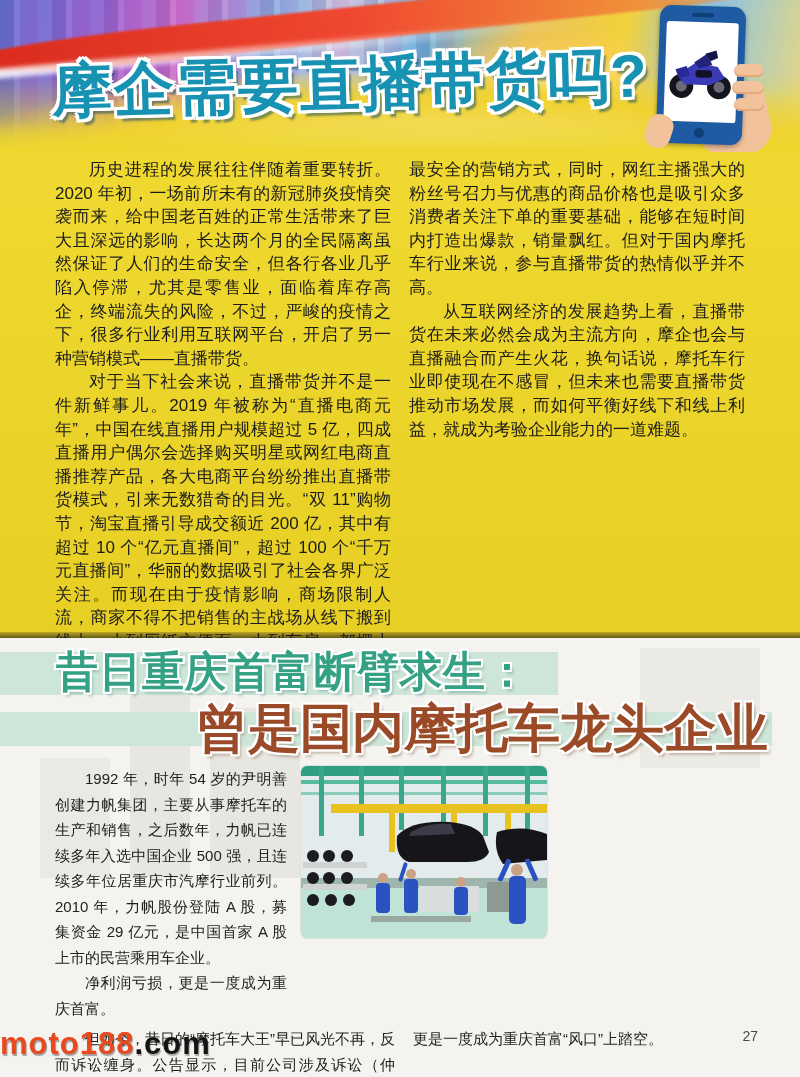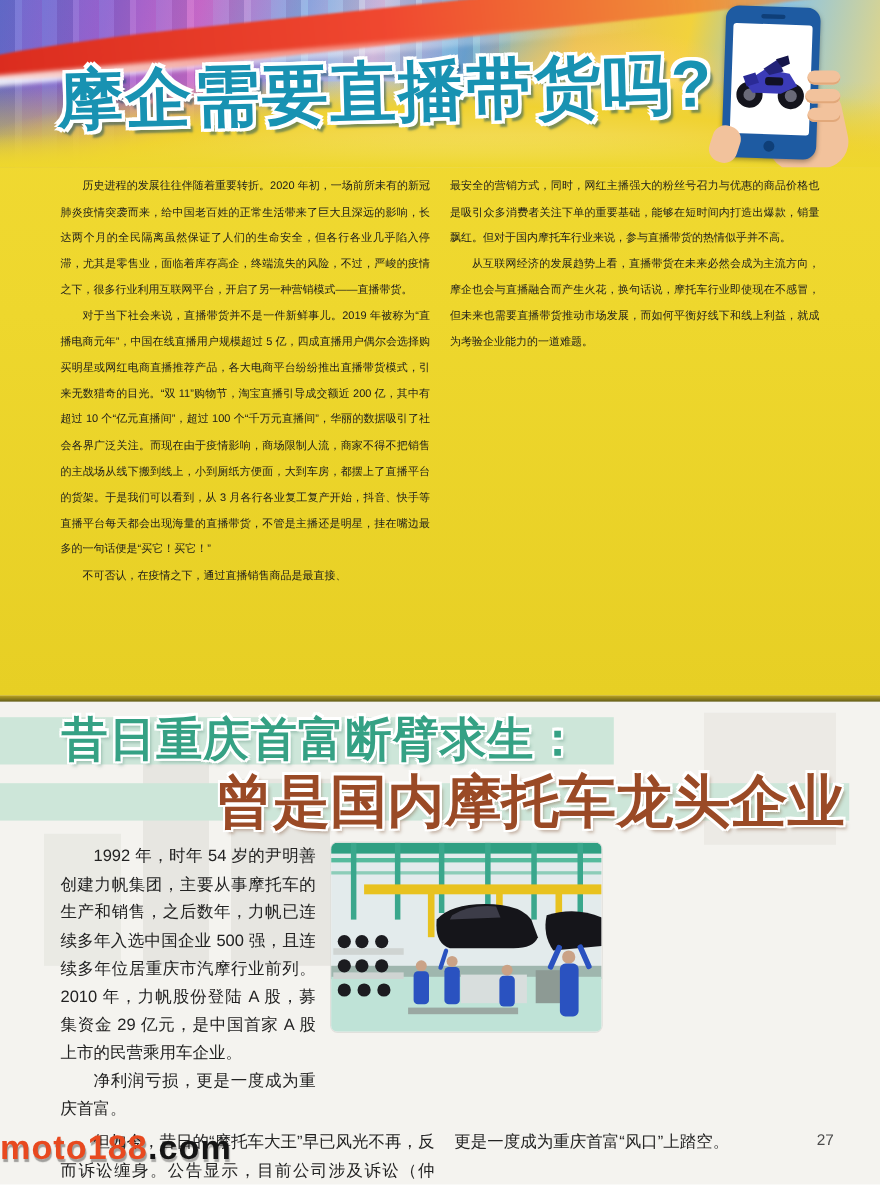--- a/index.html
+++ b/index.html
@@ -40,21 +40,21 @@
   .hand-f3{right:-4px;top:92px;width:30px;height:13px;border-radius:8px;box-shadow:inset 0 -2px 0 #e2a87a;}
   .hand-thumb{left:2px;bottom:2px;width:26px;height:34px;border-radius:12px;transform:rotate(18deg);}
   .phone-body{position:absolute;left:14px;top:0;width:86px;height:138px;background:#1e5ba2;
     border-radius:12px;transform:rotate(2deg);box-shadow:0 2px 5px rgba(0,0,0,.35);}
   .phone-screen{position:absolute;left:7px;right:7px;top:16px;bottom:22px;background:#fff;border-radius:3px;
     display:flex;align-items:center;justify-content:center;}
   .phone-speaker{position:absolute;top:7px;left:50%;margin-left:-11px;width:22px;height:4px;background:#0f3f78;border-radius:2px;}
   .phone-home{position:absolute;bottom:6px;left:50%;margin-left:-5px;width:10px;height:10px;background:#0f3f78;border-radius:50%;}
 
   .cols1{position:absolute;left:55px;top:158px;width:690px;display:flex;gap:18px;}
-  .col1{width:336px;font-size:10px;line-height:23.6px;text-align:justify;color:#1b1b1b;}
+  .col1{width:336px;font-size:17px;line-height:23.6px;text-align:justify;color:#1b1b1b;}
   .col1 p{margin:0;text-indent:2em;}
   .col1 p.noind{text-indent:0;}
 
   .divider{width:800px;height:6px;background:linear-gradient(180deg,#c0a622,#5f5a18);}
 
   
   .sec2{position:relative;width:800px;height:439px;background:#f4f3ef;overflow:hidden;}
   .sky{position:absolute;background:#dcdbd5;opacity:.55;}
   .sky.s1{left:130px;top:40px;width:60px;height:200px;}
   .sky.s2{left:210px;top:70px;width:90px;height:170px;}

